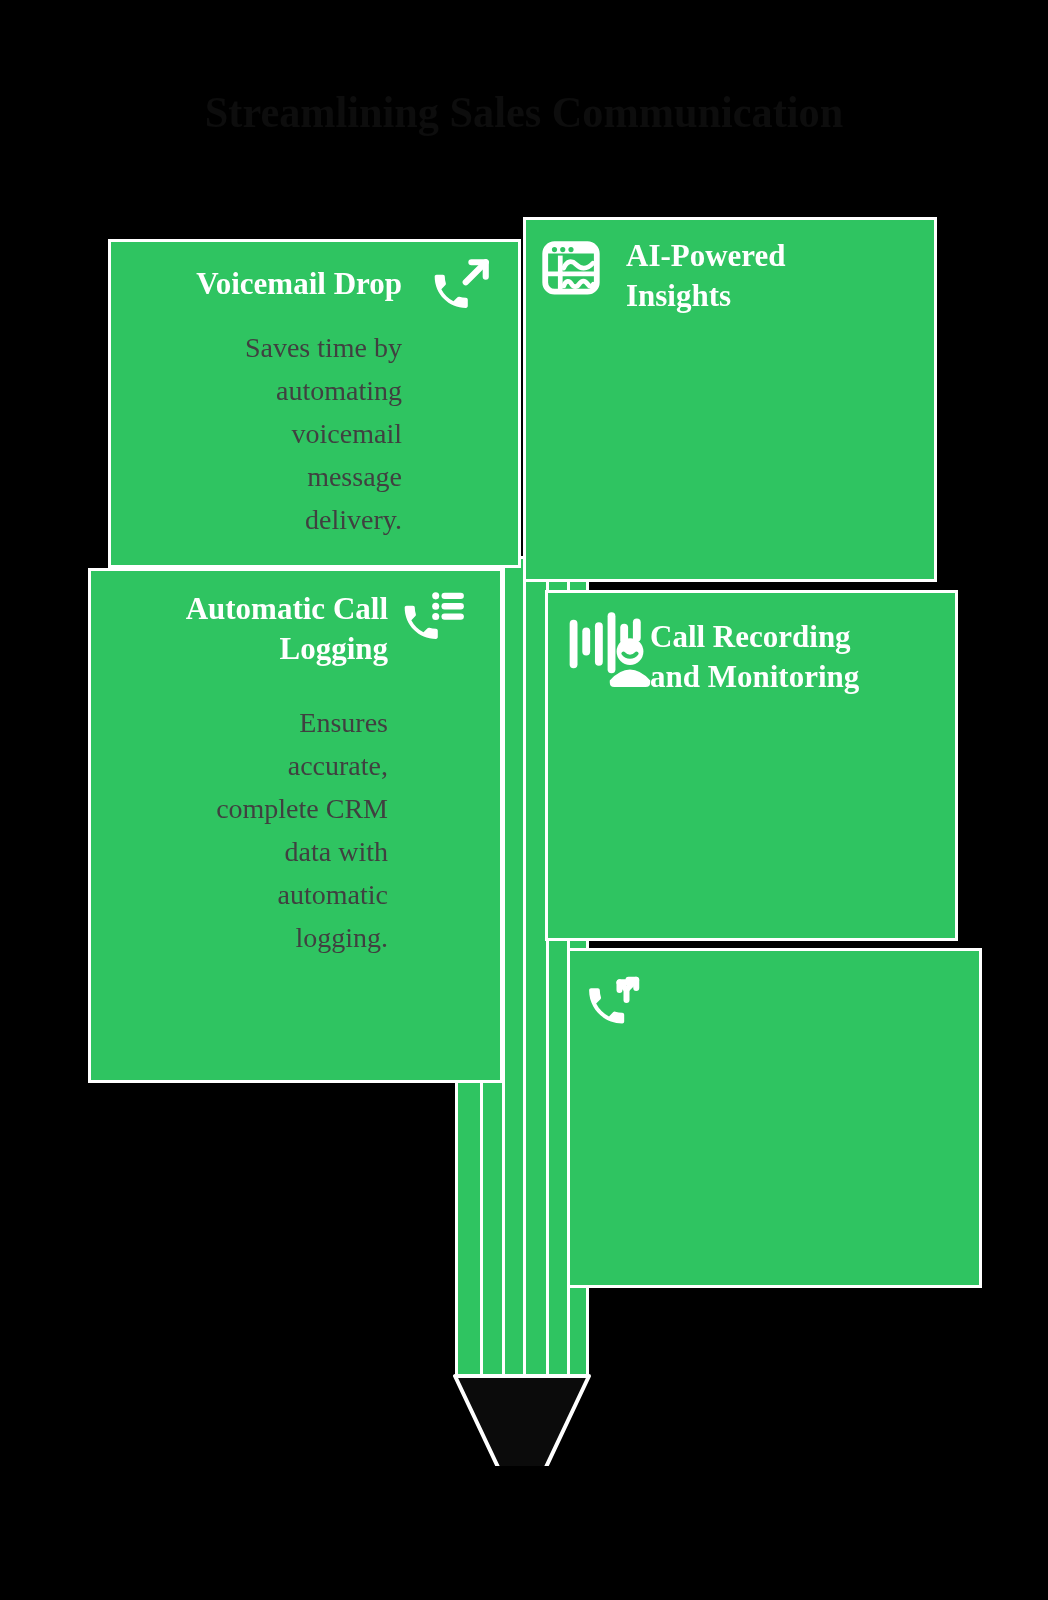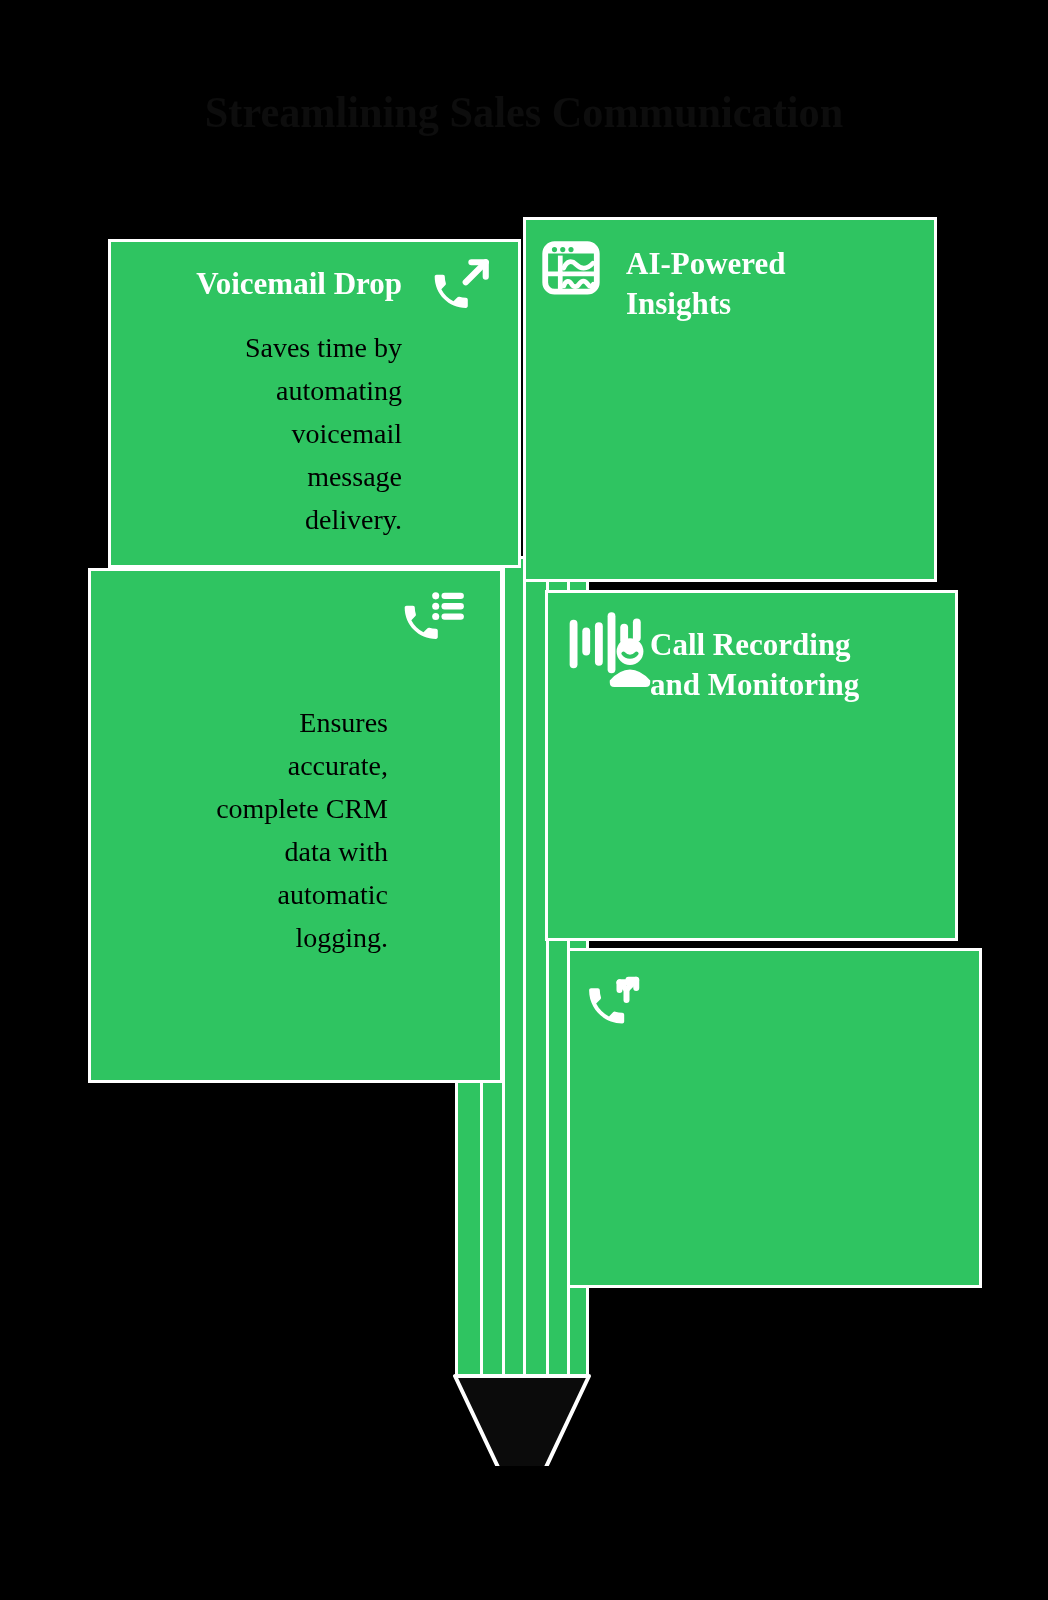--- a/index.html
+++ b/index.html
@@ -23,24 +23,24 @@
   .card{
     position:absolute;background:#2fc461;border:3px solid #ffffff;
     box-sizing:border-box;z-index:2;color:#ffffff;
   }
   .card-title{
     position:absolute;font-size:31px;font-weight:700;line-height:40px;
     white-space:pre-line;color:#ffffff;
   }
   .card-body{
     position:absolute;font-size:28px;font-weight:400;line-height:43px;
-    white-space:pre-line;color:#000000;
+    white-space:pre-line;color:#404040;
   }
   .t-right{text-align:right;}
-  .t-left{text-align:left;margin-top:8px;}
+  .t-left{text-align:left;}
   .card-icon{position:absolute;}
   
   #card-voicemail{left:108px;top:239px;width:413px;height:329px;}
   #card-ai{left:523px;top:217px;width:414px;height:365px;}
   #card-autolog{left:88px;top:568px;width:415px;height:515px;}
   #card-callrec{left:545px;top:590px;width:413px;height:351px;}
   #card-click{left:65px;top:980px;width:405px;height:327px;}
   #card-power{left:567px;top:948px;width:415px;height:340px;}
   svg{display:block;}
 </style>
@@ -106,20 +106,22 @@
         <circle cx="16" cy="4.6" r="1.5"></circle>
         <circle cx="16" cy="9" r="1.5"></circle>
         <circle cx="16" cy="13.4" r="1.5"></circle>
       </g>
       <g stroke="#ffffff" stroke-width="2.7" stroke-linecap="round">
         <line x1="19.8" y1="4.6" x2="26.6" y2="4.6"></line>
         <line x1="19.8" y1="9" x2="26.6" y2="9"></line>
         <line x1="19.8" y1="13.4" x2="26.6" y2="13.4"></line>
       </g>
     </svg>
+    <div class="card-title t-right" style="left:20px;right:112px;top:18px;">Automatic Call
+Logging</div>
     <div class="card-body t-right" style="left:4px;right:112px;top:130px;">Ensures
 accurate,
 complete CRM
 data with
 automatic
 logging.</div>
   </div>
 
   <div class="card" id="card-callrec">
     <svg class="card-icon" style="left:14px;top:8px;" width="94" height="86" viewBox="0 0 37 34">

